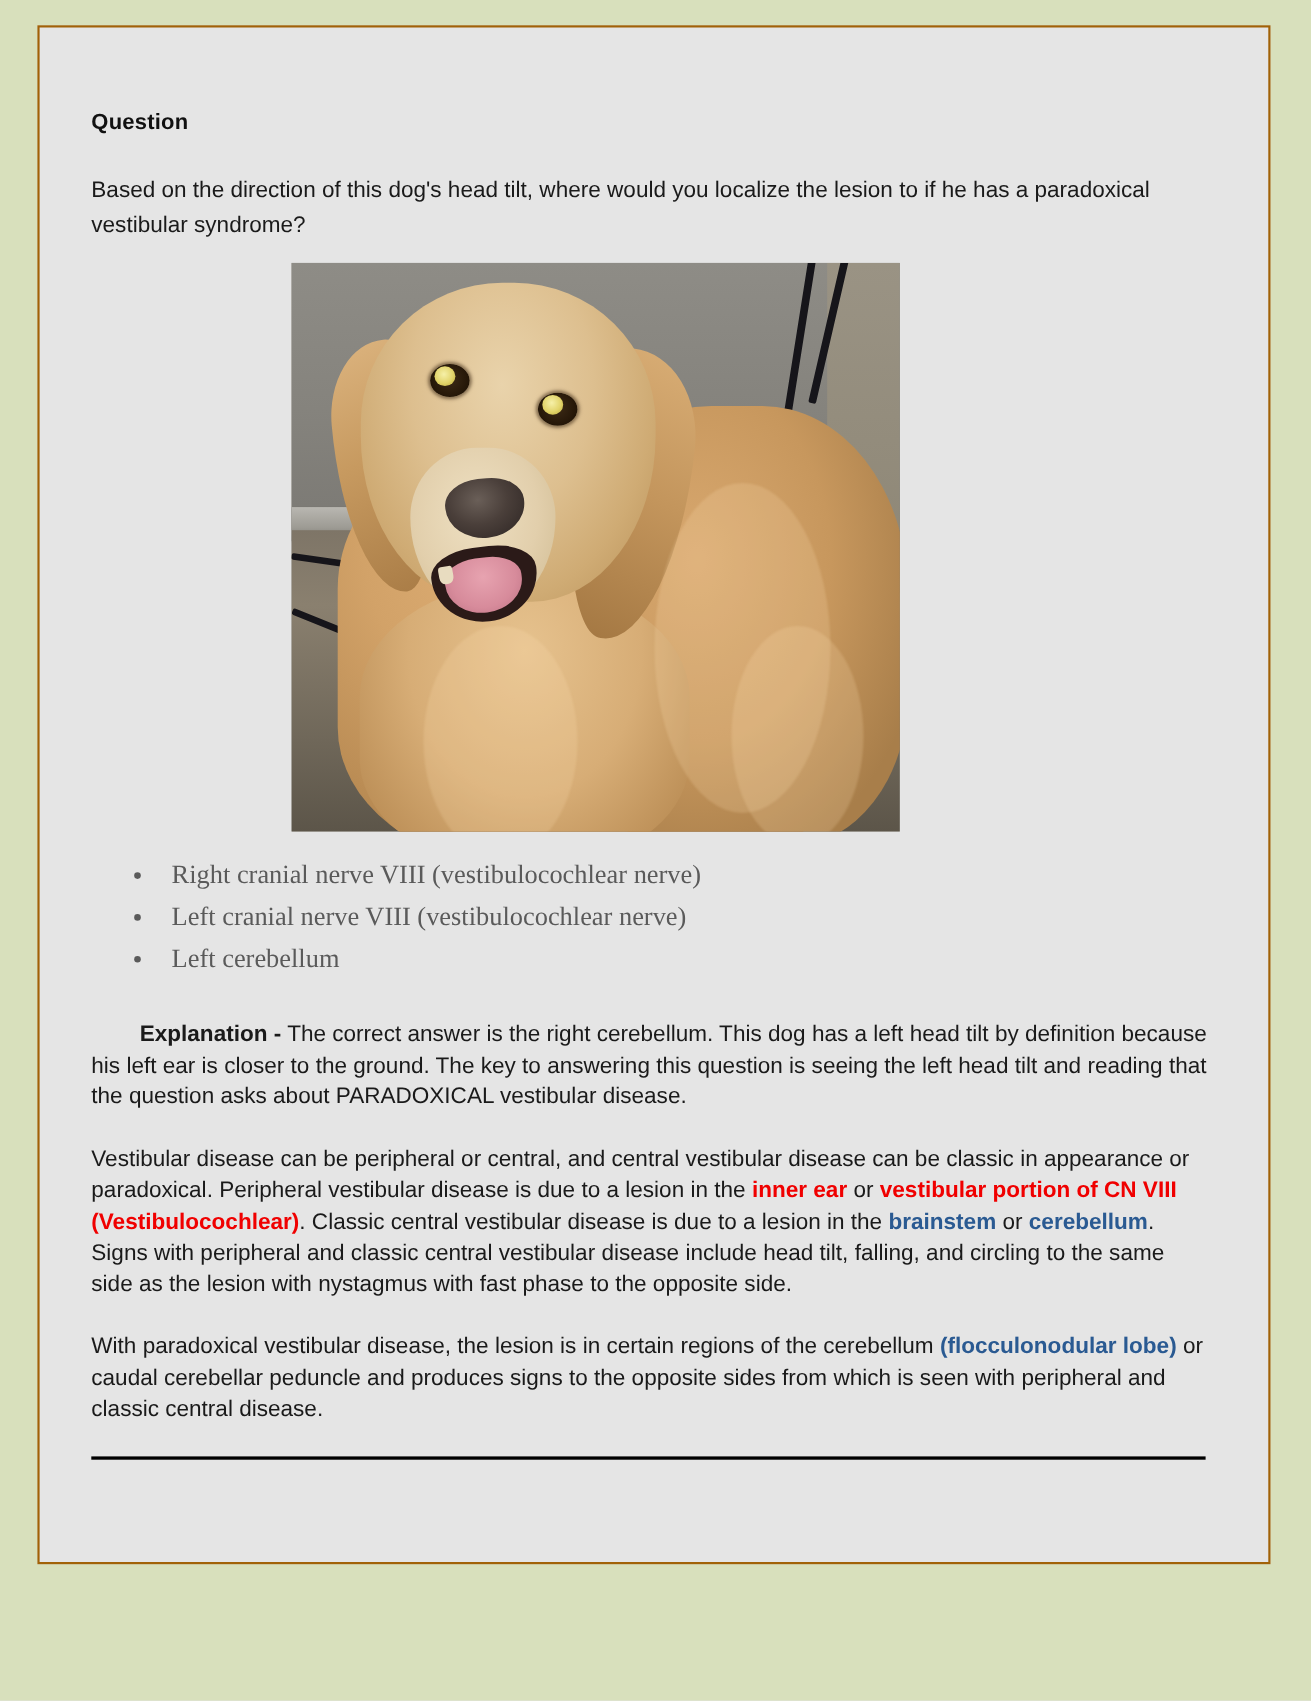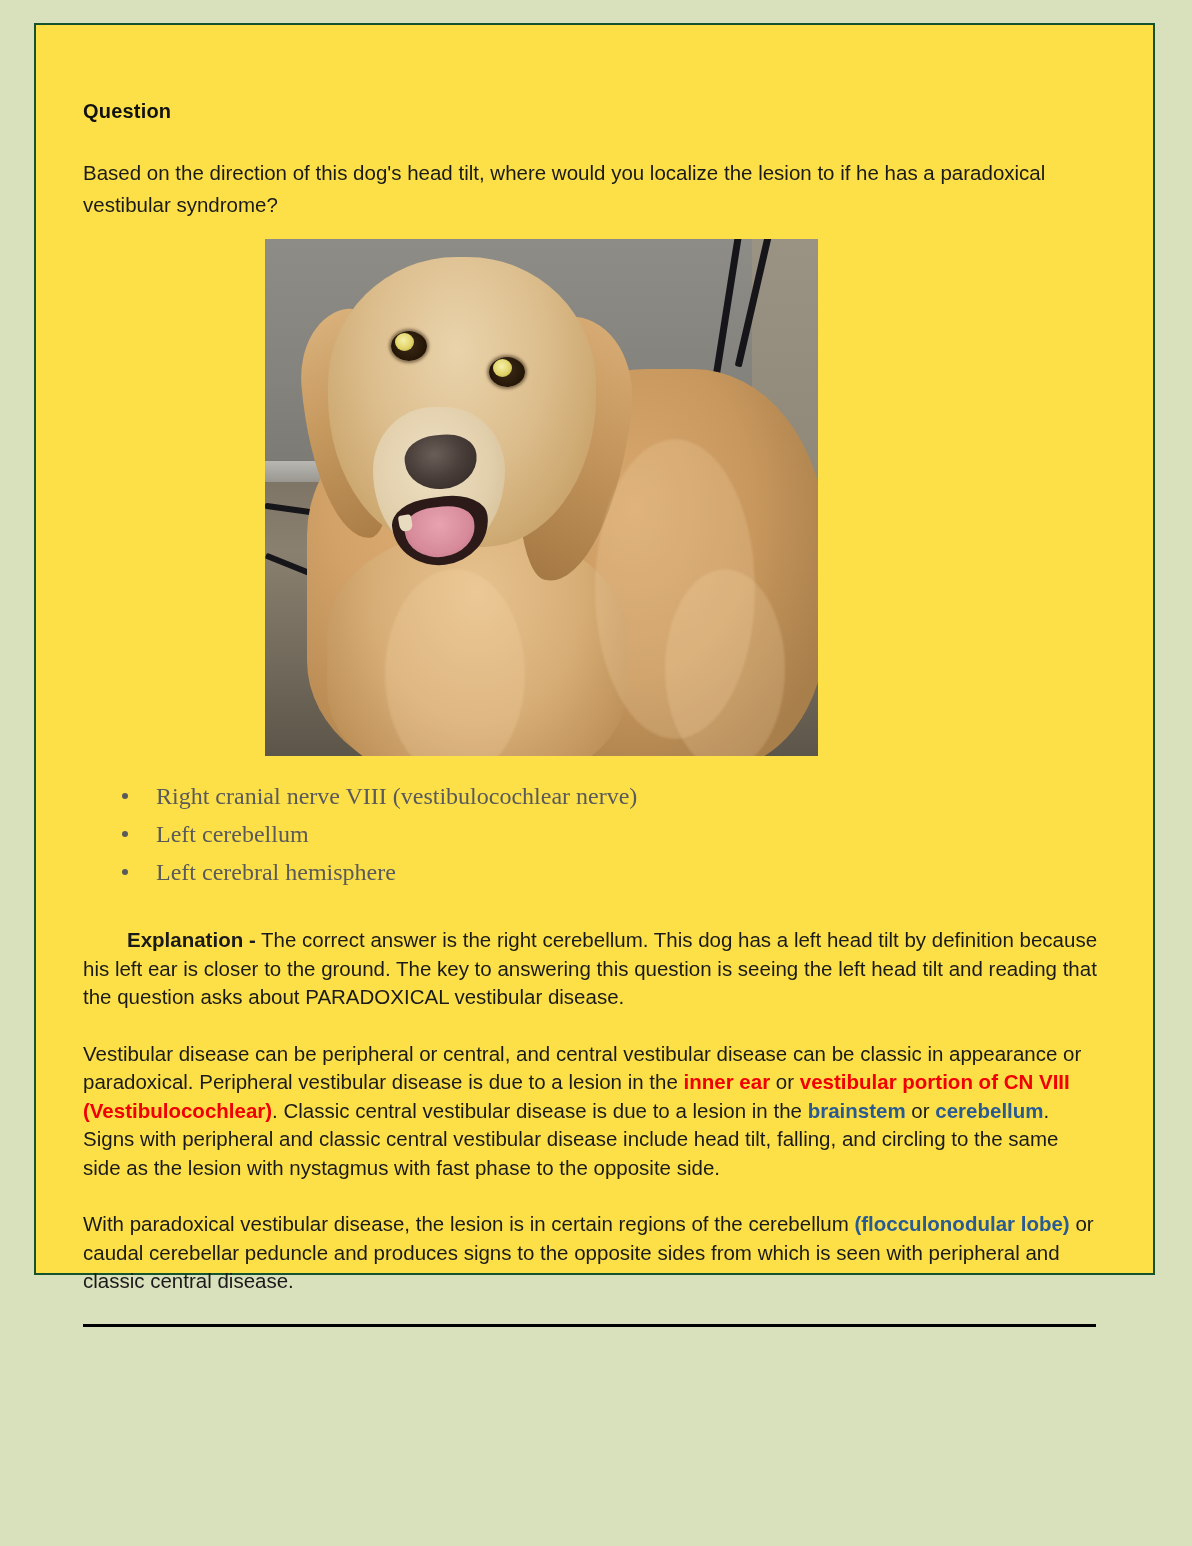--- a/index.html
+++ b/index.html
@@ -14,23 +14,23 @@
     background: #d8e0bc;
     font-family: "Liberation Sans", sans-serif;
     overflow: hidden;
   }
 
   .page-frame {
     position: absolute;
     left: 34px;
     top: 23px;
     width: 1121px;
-    height: 1252px;
-    border: 2px solid #14532d;
-    background: #fde047;
+    height: 1399px;
+    border: 2px solid #a16207;
+    background: #e5e5e5;
   }
 
   .content {
     position: absolute;
     left: 47px;
     top: 75px;
     width: 1015px;
   }
 
   .q-heading {
@@ -304,25 +304,25 @@
       </div>
     </div>
 
     <ul class="options">
       <li>
         <span class="bullet"></span>
         <span>Right cranial nerve VIII (vestibulocochlear nerve)</span>
       </li>
       <li>
         <span class="bullet"></span>
-        <span>Left cerebellum</span>
+        <span>Left cranial nerve VIII (vestibulocochlear nerve)</span>
       </li>
       <li>
         <span class="bullet"></span>
-        <span>Left cerebral hemisphere</span>
+        <span>Left cerebellum</span>
       </li>
     </ul>
 
     <div class="explanation">
 
       <p><span class="lbl-bold">Explanation -</span><span> The correct answer is the right cerebellum. This dog has a left head tilt by definition because his left ear is closer to the ground. The key to answering this question is seeing the left head tilt and reading that the question asks about PARADOXICAL vestibular disease.</span></p>
 
       <p><span>Vestibular disease can be peripheral or central, and central vestibular disease can be classic in appearance or paradoxical. Peripheral vestibular disease is due to a lesion in the </span><span class="hl-red">inner ear</span><span> or </span><span class="hl-red">vestibular portion of CN VIII (Vestibulocochlear)</span><span>. Classic central vestibular disease is due to a lesion in the </span><span class="hl-blue">brainstem</span><span> or </span><span class="hl-blue">cerebellum</span><span>. Signs with peripheral and classic central vestibular disease include head tilt, falling, and circling to the same side as the lesion with nystagmus with fast phase to the opposite side.</span></p>
 
       <p><span>With paradoxical vestibular disease, the lesion is in certain regions of the cerebellum </span><span class="hl-blue">(flocculonodular lobe)</span><span> or caudal cerebellar peduncle and produces signs to the opposite sides from which is seen with peripheral and classic central disease.</span></p>

